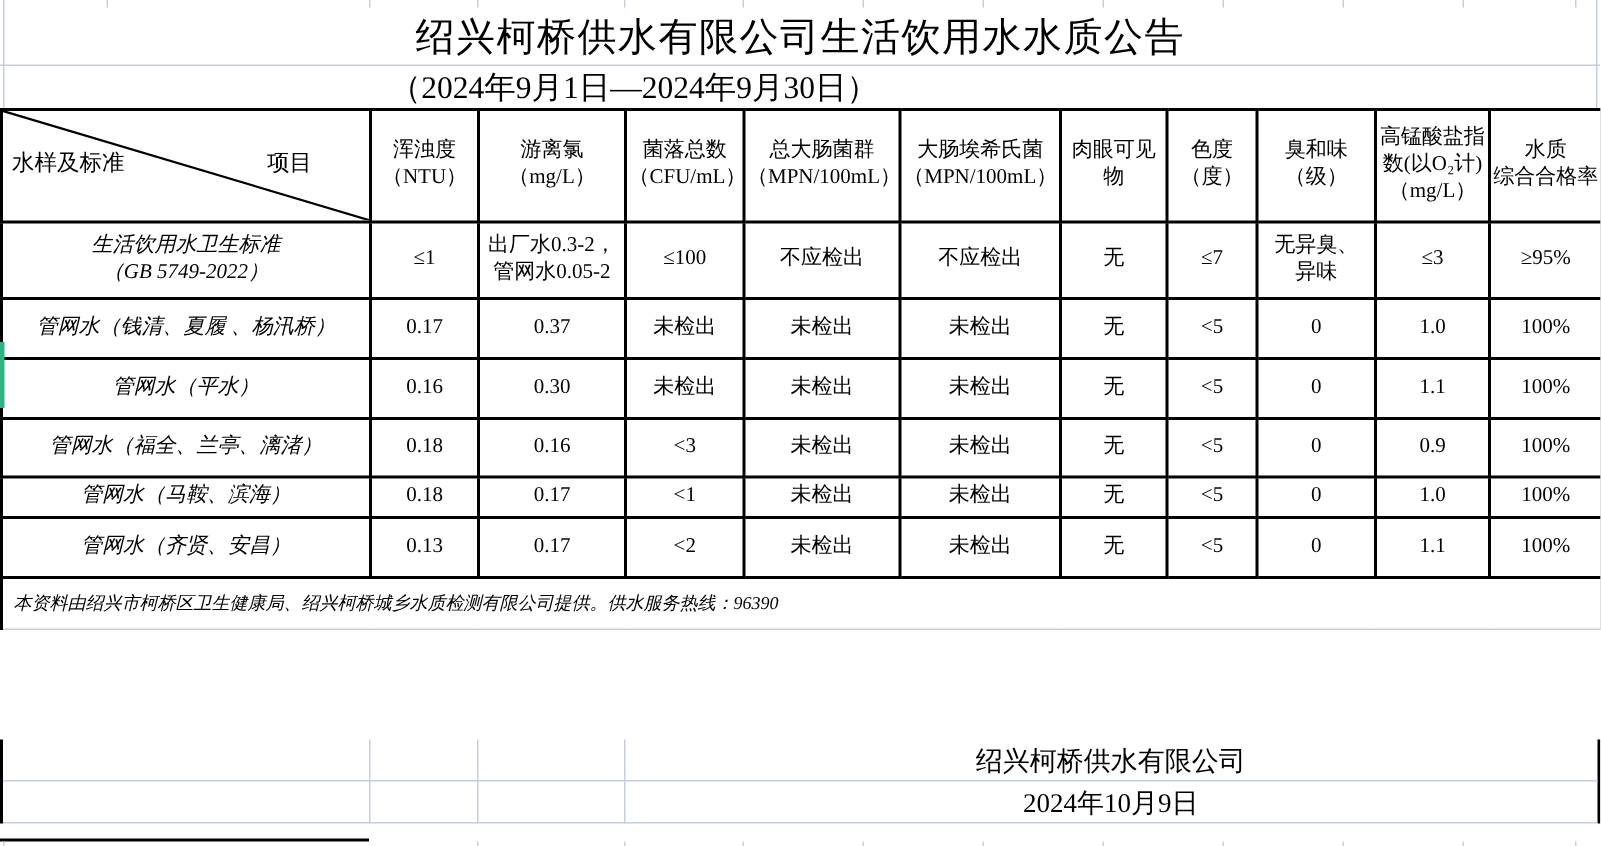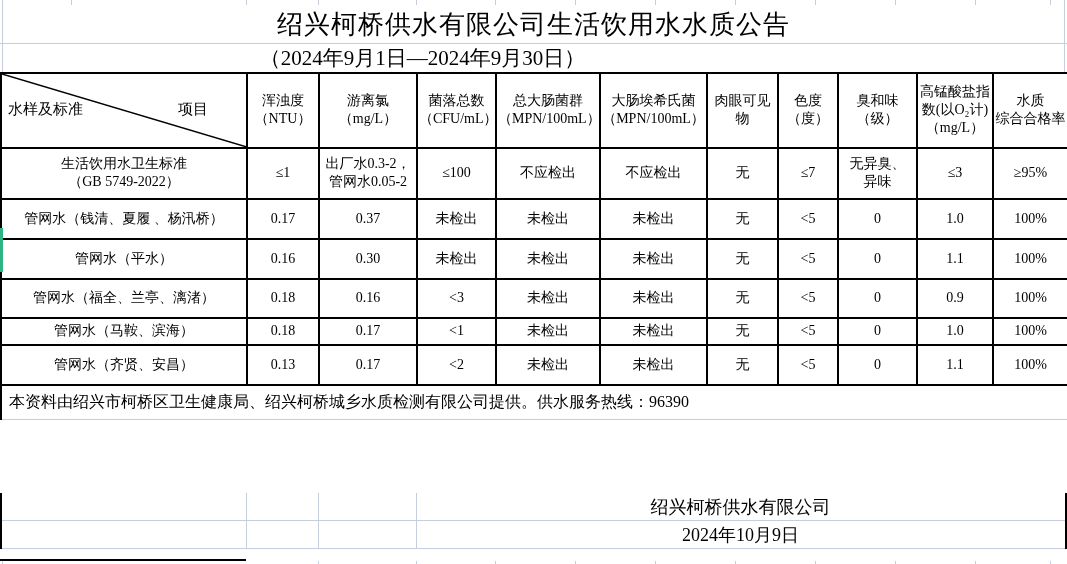--- a/index.html
+++ b/index.html
@@ -29,29 +29,29 @@
     position:absolute;top:72px;left:0;width:1067px;
     border-collapse:collapse;table-layout:fixed;
   }
   table.main td{
     border:2px solid var(--border);
     text-align:center;vertical-align:middle;
     padding:0 1px;white-space:pre-line;
     font-size:14px;line-height:1.3;overflow:hidden;
   }
   td.hdr{font-size:12px;line-height:1.35;}
-  td.label-cell{font-size:15px;}
+  td.label-cell{font-size:15px;font-style:italic;}
   td.sm{font-size:12px;}
   td.corner{position:relative;padding:0;}
   td.corner svg{position:absolute;left:0;top:0;width:100%;height:100%;display:block;}
   .c-bl{position:absolute;left:6px;top:26px;font-size:15px;}
   .c-tr{position:absolute;right:38px;top:26px;font-size:15px;}
   tr.note-row td{
     border-bottom:1px solid var(--gridline);
-    text-align:left;padding:0 0 0 7px;font-size:16px;white-space:nowrap;
+    text-align:left;padding:0 0 0 7px;font-size:12px;white-space:nowrap;font-style:italic;
   }
   .bottom-rows{
     position:absolute;top:493px;left:0;width:1067px;height:56px;box-sizing:border-box;
     border-left:2px solid var(--border);border-right:2px solid var(--border);
   }
   .b-row{position:absolute;left:0;right:0;height:28px;box-sizing:border-box;
     border-bottom:1px solid var(--gridline);}
   .b-row .b-text{
     position:absolute;left:414px;right:0;top:0;bottom:0;
     display:flex;align-items:center;justify-content:center;font-size:18px;

